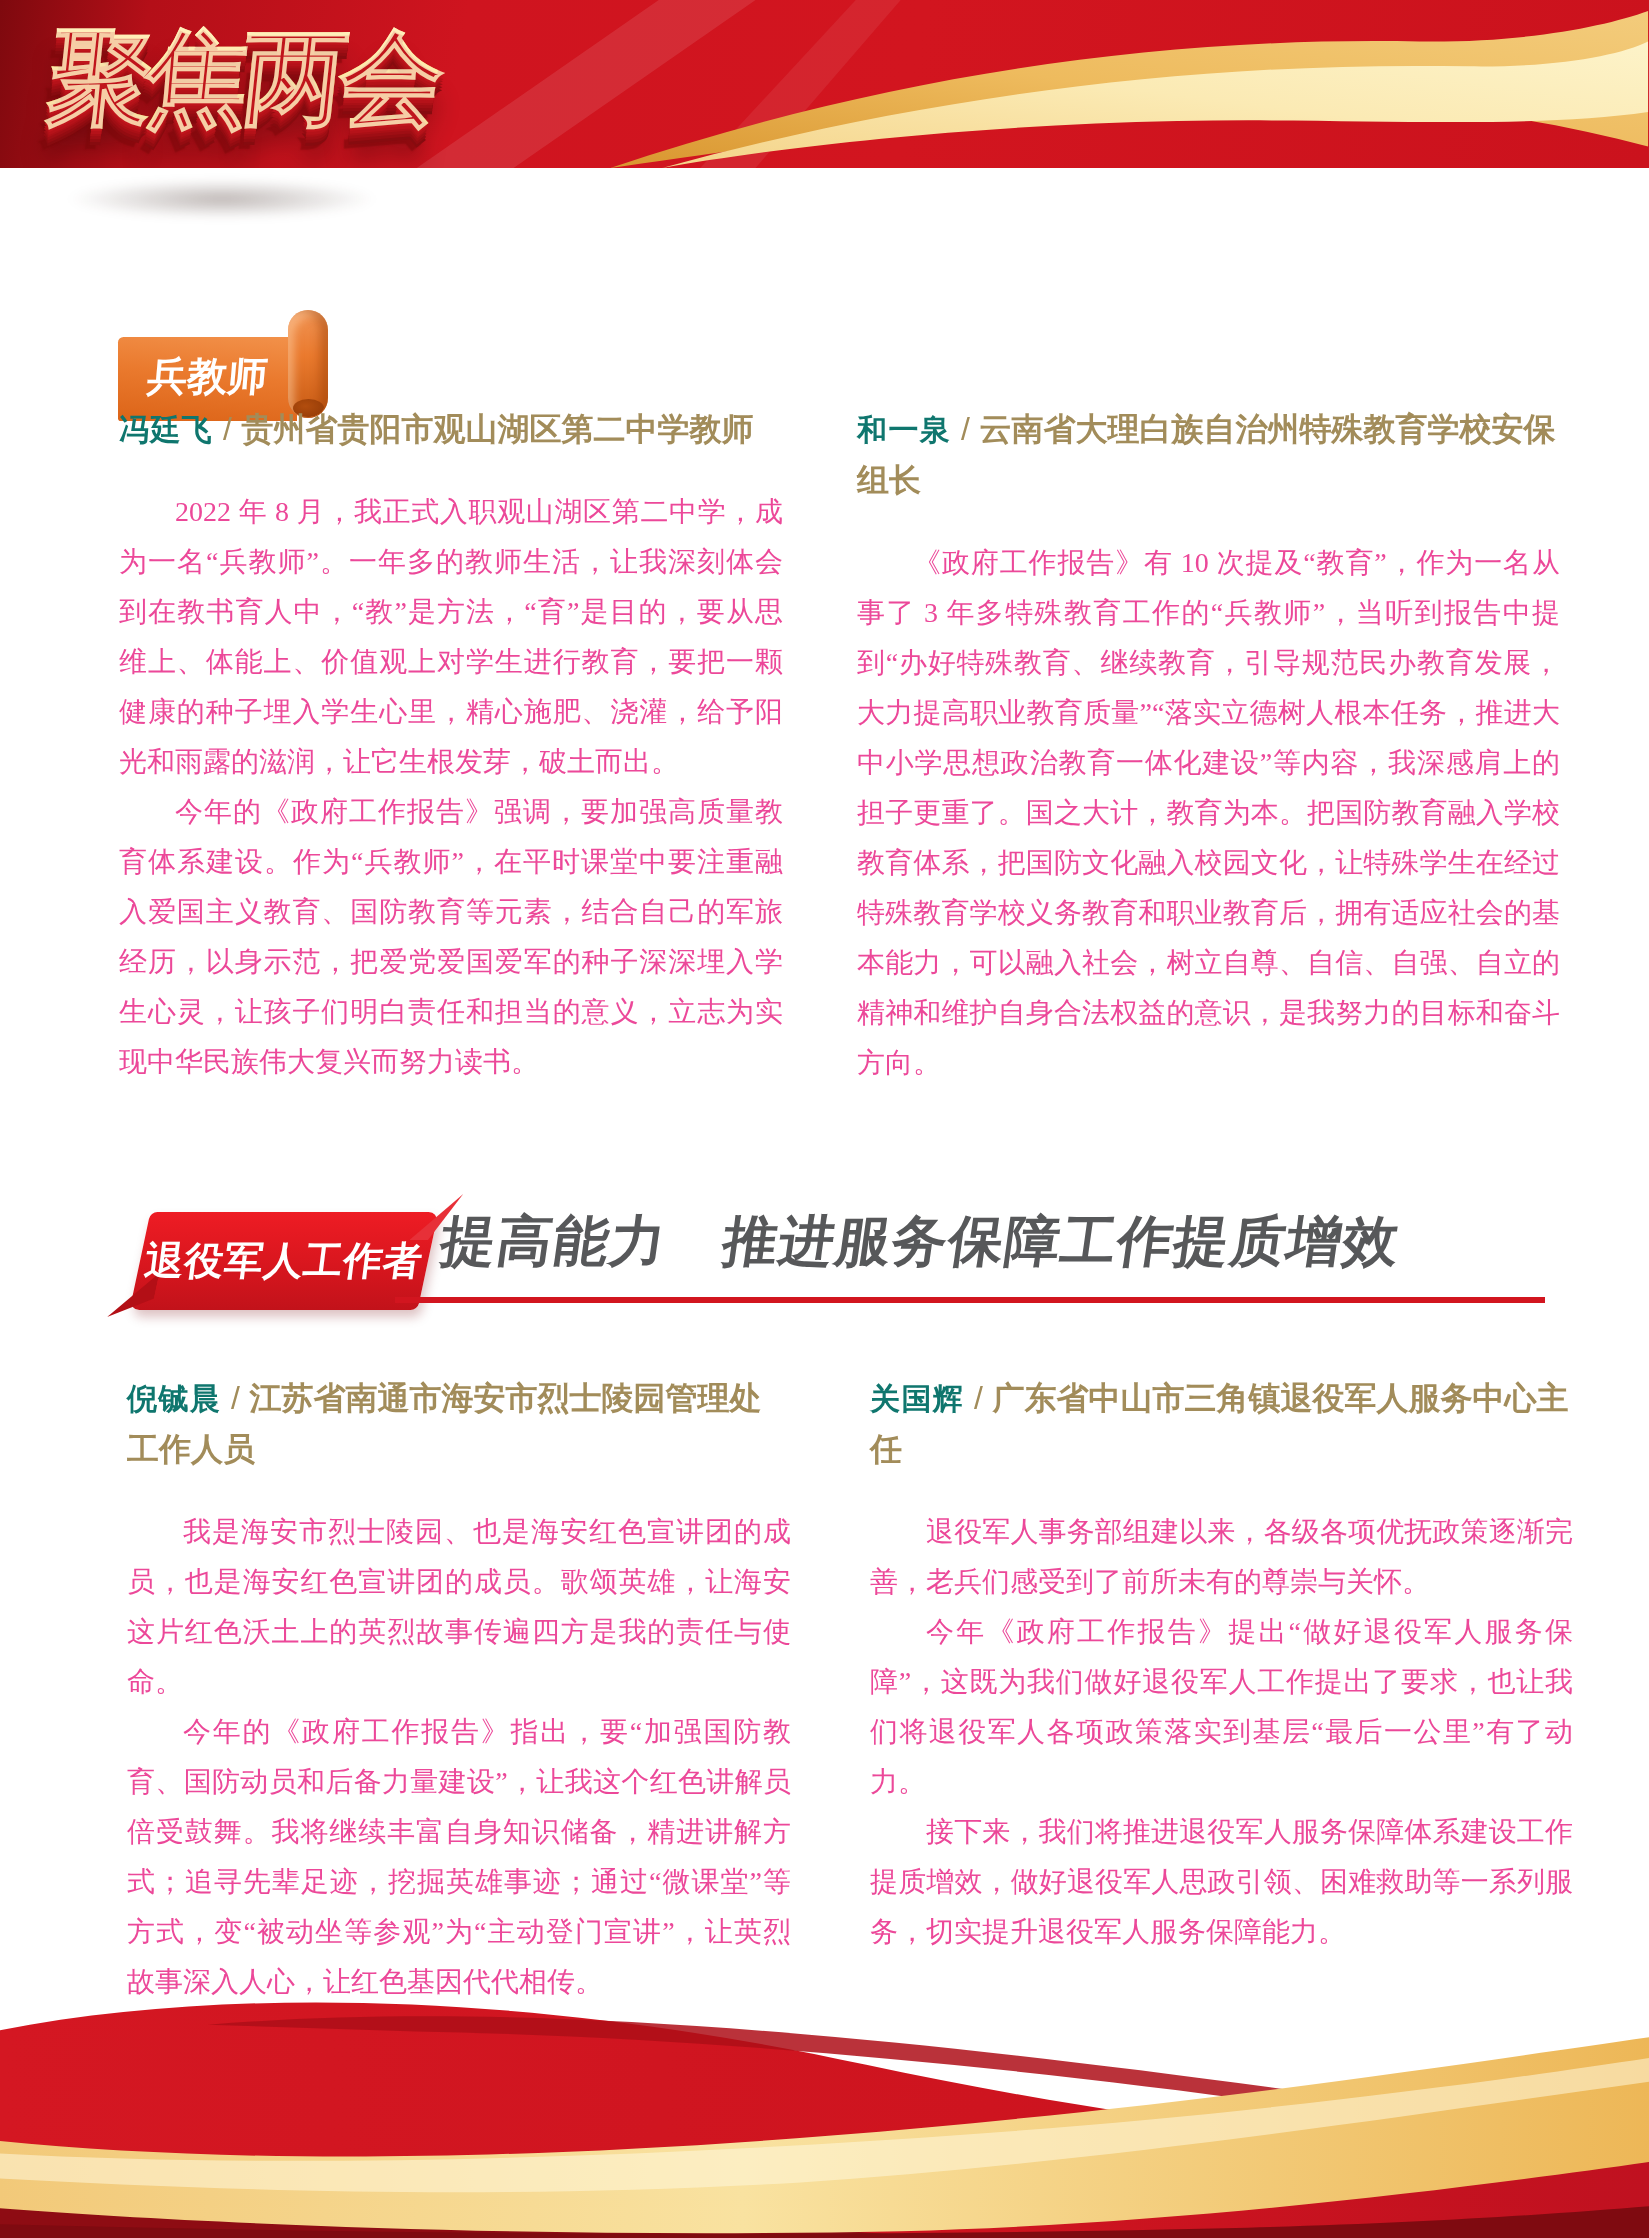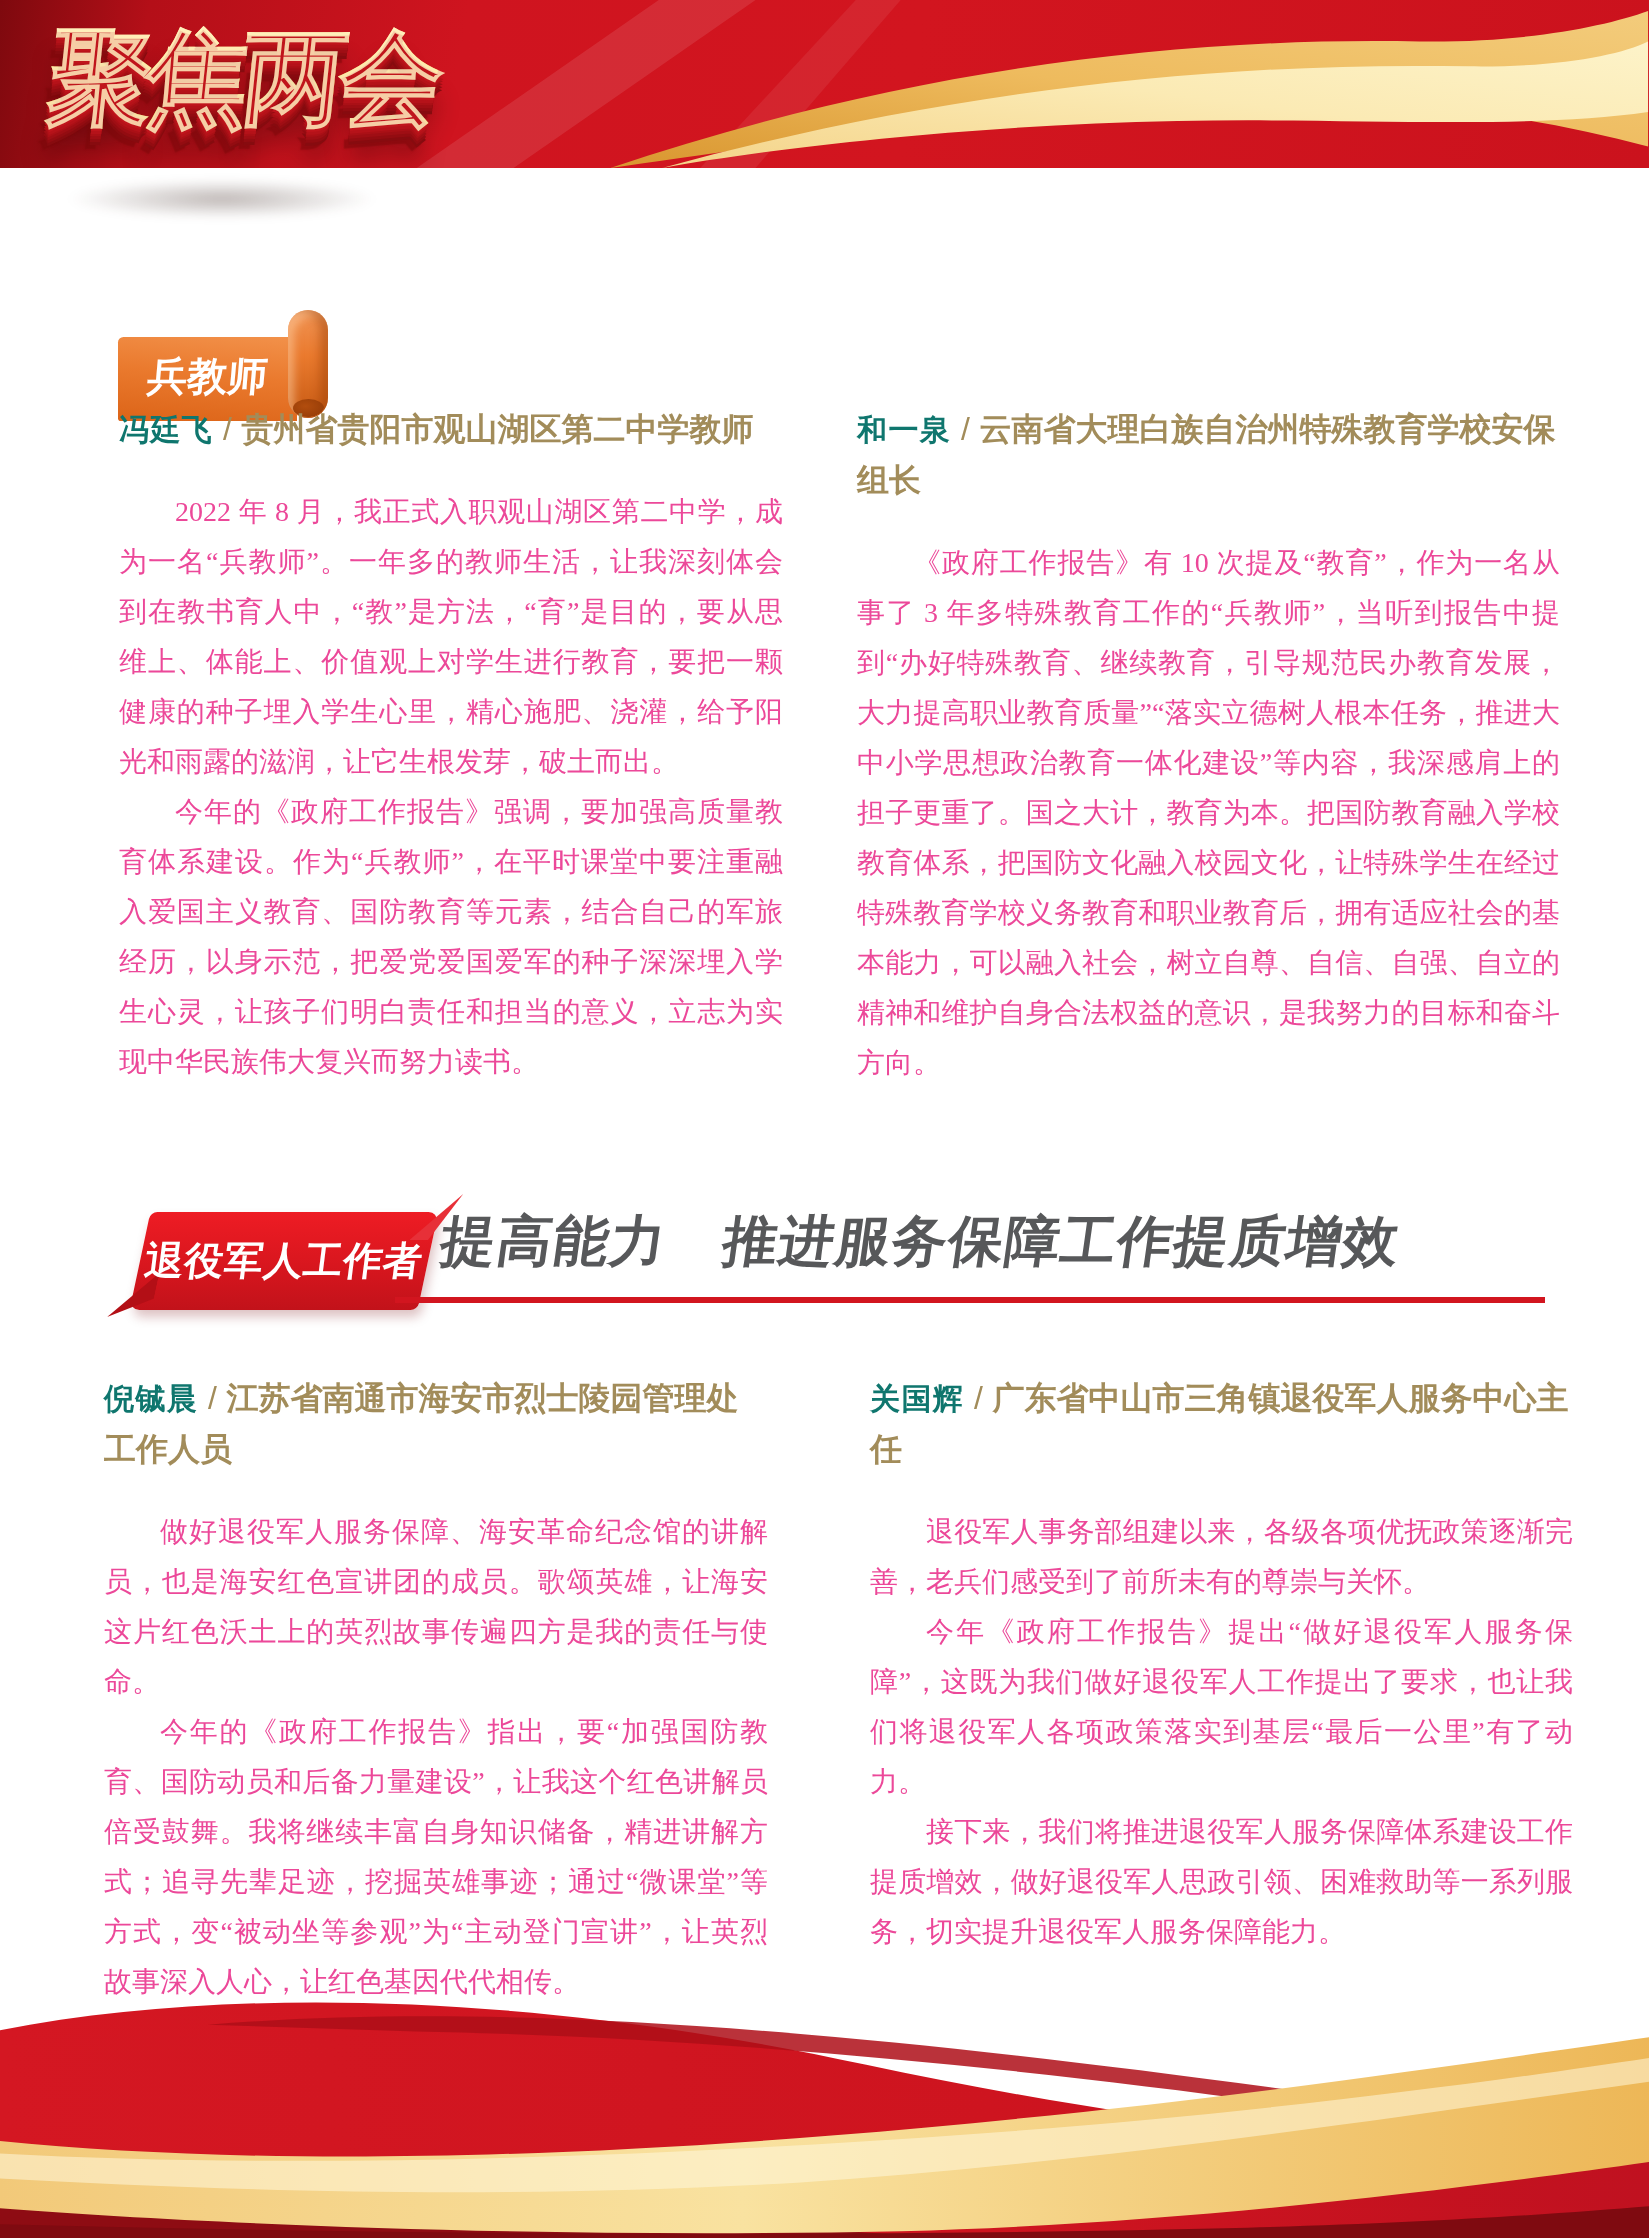--- a/index.html
+++ b/index.html
@@ -35,21 +35,21 @@
                box-shadow:inset -8.3px 0 9.7px rgba(150,60,5,.45),inset 6.2px 4.9px 8.3px rgba(255,205,160,.55);}
   .scroll-curl{position:absolute;left:175px;top:89px;width:30.5px;height:18px;border-radius:50%;
                background:radial-gradient(ellipse at 40% 40%,#b24d0e 0%,#9a3f08 70%,rgba(154,63,8,0) 71%);}
   .scroll-label{position:absolute;left:9.7px;top:46px;width:159px;text-align:center;
                 font-size:40px;font-weight:900;color:#ffffff;transform:skewX(-5deg);line-height:1;}
 
   
   .col{position:absolute;}
   #col-tl{left:119px;top:404px;width:664px;}
   #col-tr{left:857px;top:404px;width:703px;}
-  #col-bl{left:104px;top:1373px;width:664px;}
+  #col-bl{left:127px;top:1373px;width:664px;}
   #col-br{left:870px;top:1373px;width:703px;}
   .head{font-size:32px;line-height:51px;color:#a28c5a;font-weight:600;}
   .head .name{font-size:30px;font-weight:700;letter-spacing:1.4px;color:#0f766e;}
   .head .slash{font-weight:400;margin:0 9.7px;}
   .art-body{margin-top:32px;}
   .art-body p{margin:0;font-family:"Liberation Serif", serif;font-size:28px;line-height:50px;
               color:#ec4899;text-indent:2em;text-align:justify;}
 
   
   .tag2{position:absolute;left:140px;top:1212px;width:288px;height:98px;transform:skewX(-12deg);
@@ -130,21 +130,21 @@
     <div class="tag2-label">退役军人工作者</div>
   </div>
   <div class="sec2-title">提高能力　推进服务保障工作提质增效</div>
   <div class="sec2-rule"></div>
 
   <div class="col" id="col-bl">
     <div class="head">
       <span class="name">倪铖晨</span><span class="slash">/</span><span class="aff">江苏省南通市海安市烈士陵园管理处工作人员</span>
     </div>
     <div class="art-body">
-      <p>做好退役军人服务保障、海安革命纪念馆的讲解员，也是海安红色宣讲团的成员。歌颂英雄，让海安这片红色沃土上的英烈故事传遍四方是我的责任与使命。</p>
+      <p>我是海安市烈士陵园、也是海安红色宣讲团的成员，也是海安红色宣讲团的成员。歌颂英雄，让海安这片红色沃土上的英烈故事传遍四方是我的责任与使命。</p>
       <p>今年的《政府工作报告》指出，要“加强国防教育、国防动员和后备力量建设”，让我这个红色讲解员倍受鼓舞。我将继续丰富自身知识储备，精进讲解方式；追寻先辈足迹，挖掘英雄事迹；通过“微课堂”等方式，变“被动坐等参观”为“主动登门宣讲”，让英烈故事深入人心，让红色基因代代相传。</p>
     </div>
   </div>
 
   <div class="col" id="col-br">
     <div class="head">
       <span class="name">关国辉</span><span class="slash">/</span><span class="aff">广东省中山市三角镇退役军人服务中心主任</span>
     </div>
     <div class="art-body">
       <p>退役军人事务部组建以来，各级各项优抚政策逐渐完善，老兵们感受到了前所未有的尊崇与关怀。</p>

